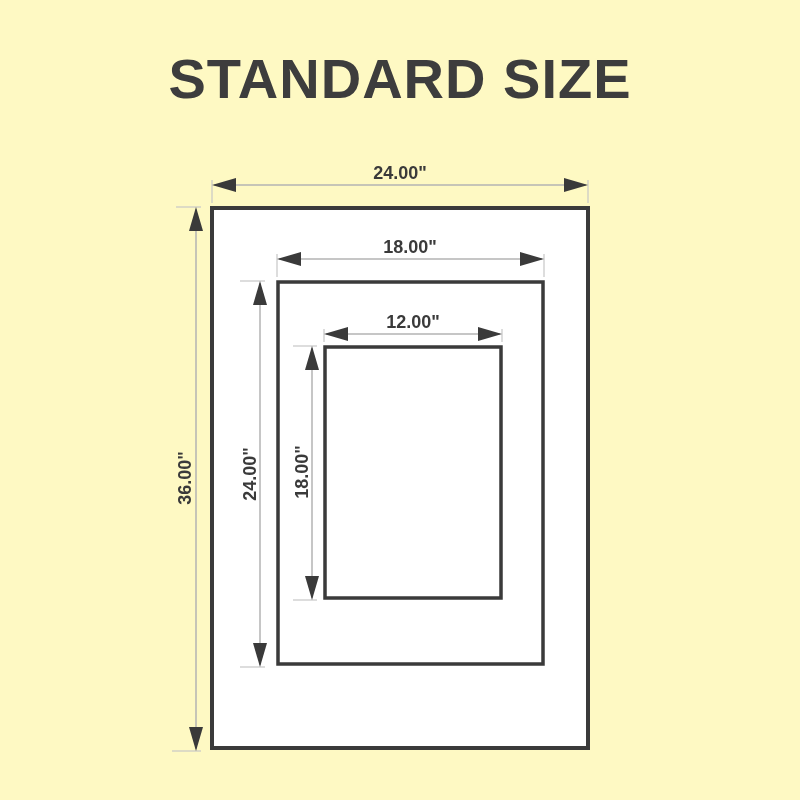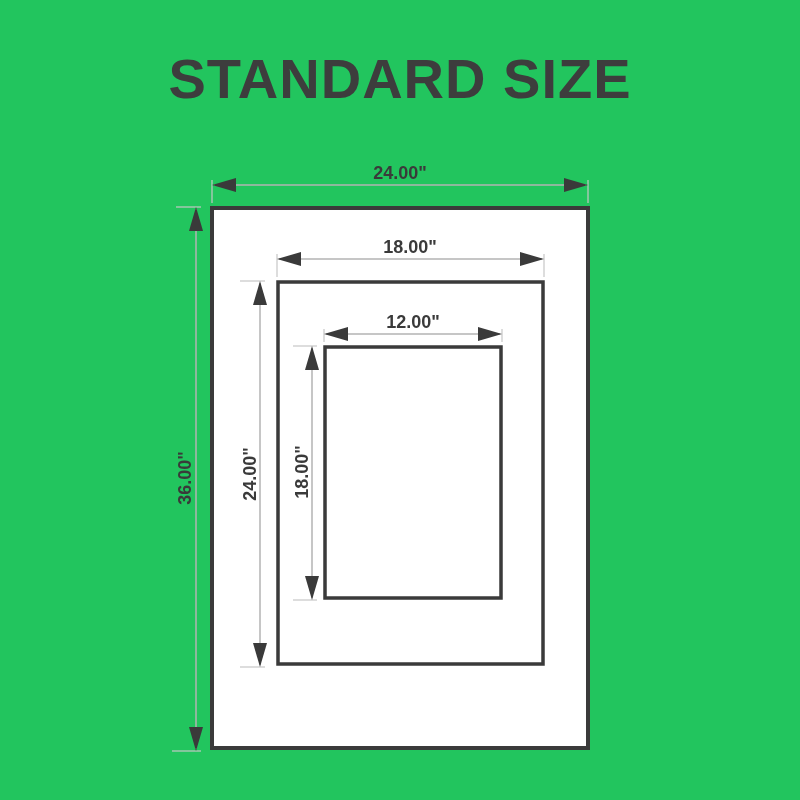--- a/index.html
+++ b/index.html
@@ -4,21 +4,21 @@
 <style>
   html, body {
     margin: 0;
     padding: 0;
     background: #ffffff;
   }
   .page {
     position: relative;
     width: 800px;
     height: 800px;
-    background: #22c55e;
+    background: #fef9c3;
     overflow: hidden;
     font-family: "Liberation Sans", sans-serif;
   }
   .title {
     position: absolute;
     top: 48px;
     left: 0;
     width: 800px;
     text-align: center;
     font-size: 56px;

